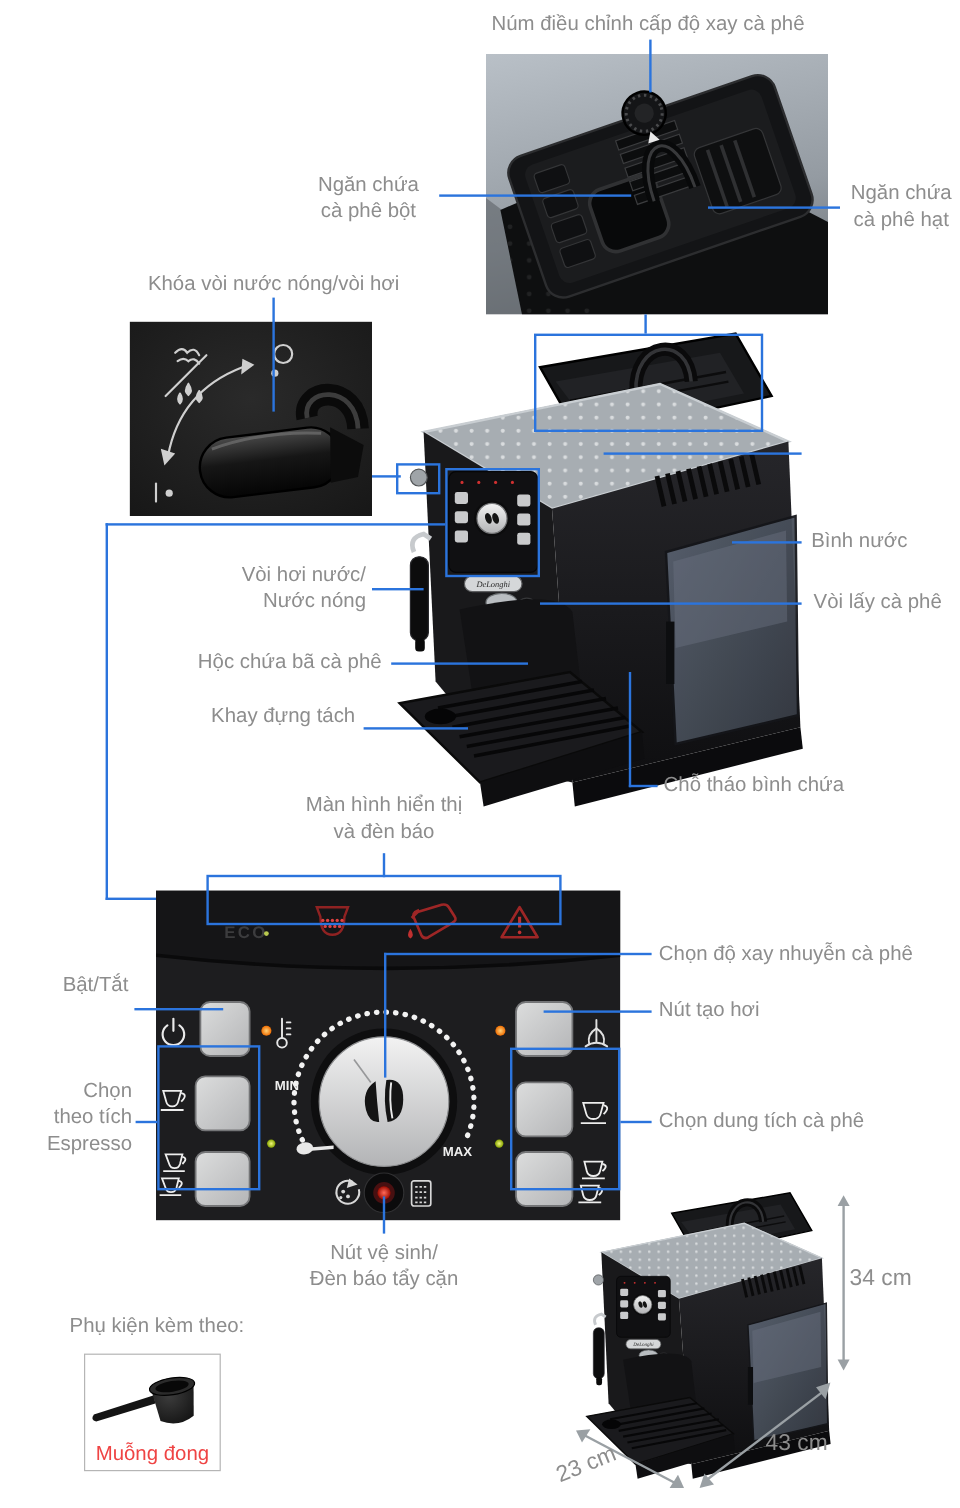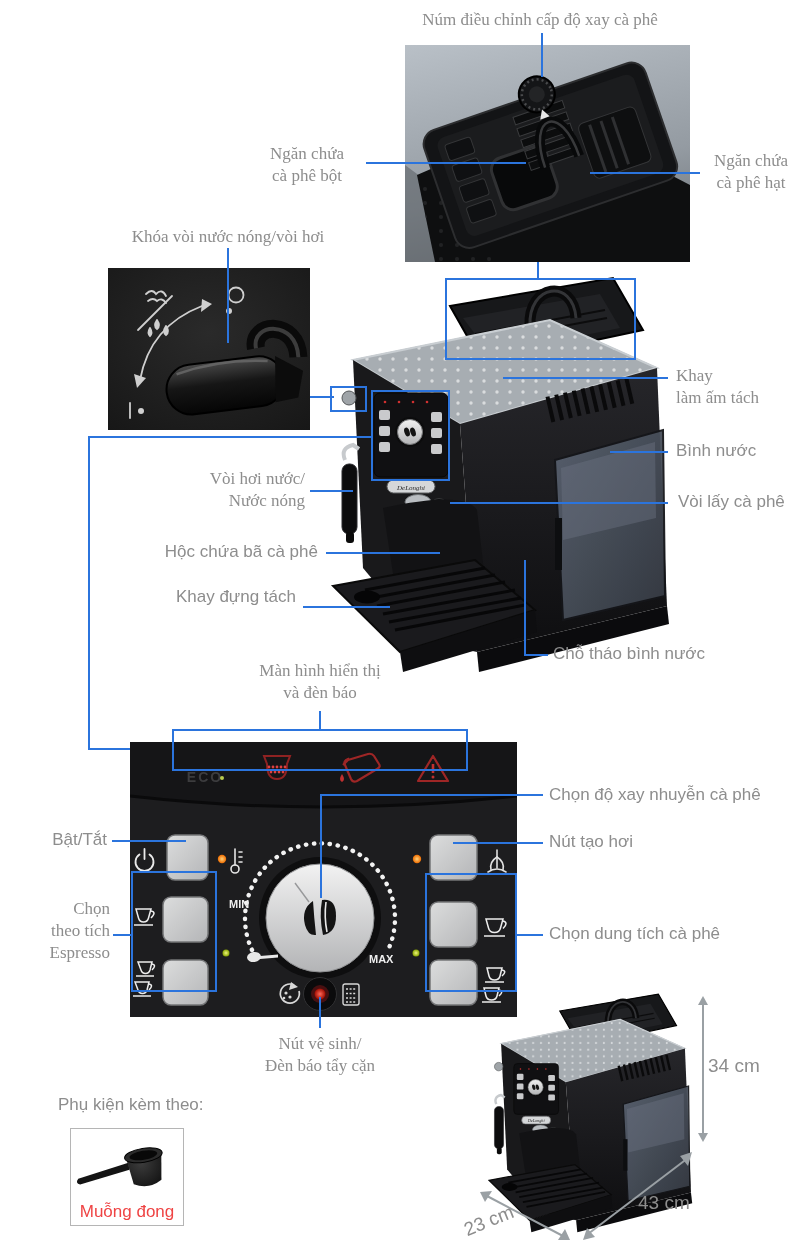--- a/index.html
+++ b/index.html
@@ -1,19 +1,19 @@
 <!DOCTYPE html>
 <html><head>
 <meta charset="utf-8">
 <style>
   html,body{margin:0;padding:0;background:#fff;}
   #stage{position:relative;width:800px;height:1257px;background:#ffffff;overflow:hidden;
          font-family:"Liberation Sans",sans-serif;}
   .lbl{position:absolute;color:#8d8d8d;font-size:17px;line-height:22px;white-space:nowrap;}
-  .lbl div{white-space:nowrap;font-family:Liberation Serif, serif;}
+  .lbl div{white-space:nowrap;}
   .ln{position:absolute;background:#2b74dd;}
   .bx{position:absolute;border:2px solid #2b74dd;}
   .photo{position:absolute;}
   .dim{position:absolute;color:#8d8d8d;font-size:19px;white-space:nowrap;}
   svg{display:block;}
   .c{text-align:center;} .r{text-align:right;} .l{text-align:left;}
 </style>
 </head>
 <body>
 
@@ -465,38 +465,34 @@
     <div>Ngăn chứa</div>
       <div>cà phê bột</div>
   </div>
   <div class="lbl c" style="left:702px;top:150px;width:98px;">
     <div>Ngăn chứa</div>
       <div>cà phê hạt</div>
   </div>
   <div class="lbl c" style="left:103px;top:226px;width:250px;">
     <div>Khóa vòi nước nóng/vòi hơi</div>
   </div>
-  <div class="lbl l" style="left:676px;top:365px;">
-    <div>Khay</div>
-      <div>làm ấm tách</div>
-  </div>
   <div class="lbl l" style="left:676px;top:440px;">Bình nước</div>
   <div class="lbl r" style="left:155px;top:468px;width:150px;">
     <div>Vòi hơi nước/</div>
       <div>Nước nóng</div>
   </div>
   <div class="lbl l" style="left:678px;top:491px;">Vòi lấy cà phê</div>
   <div class="lbl r" style="left:120px;top:541px;width:198px;">Hộc chứa bã cà phê</div>
   <div class="lbl r" style="left:120px;top:586px;width:176px;">Khay đựng tách</div>
-  <div class="lbl l" style="left:553px;top:643px;">Chỗ tháo bình nước</div>
+  <div class="lbl l" style="left:553px;top:643px;">Chỗ tháo bình chứa</div>
   <div class="lbl c" style="left:230px;top:660px;width:180px;">
     <div>Màn hình hiển thị</div>
       <div>và đèn báo</div>
   </div>
-  <div class="lbl r" style="left:30px;top:829px;width:77px;">Bật/Tắt</div>
+  <div class="lbl r" style="left:30px;top:810px;width:77px;">Bật/Tắt</div>
   <div class="lbl l" style="left:549px;top:784px;">Chọn độ xay nhuyễn cà phê</div>
   <div class="lbl l" style="left:549px;top:831px;">Nút tạo hơi</div>
   <div class="lbl r" style="left:20px;top:898px;width:90px;">
     <div>Chọn</div>
       <div>theo tích</div>
       <div>Espresso</div>
   </div>
   <div class="lbl l" style="left:549px;top:923px;">Chọn dung tích cà phê</div>
   <div class="lbl c" style="left:230px;top:1033px;width:180px;">
     <div>Nút vệ sinh/</div>

